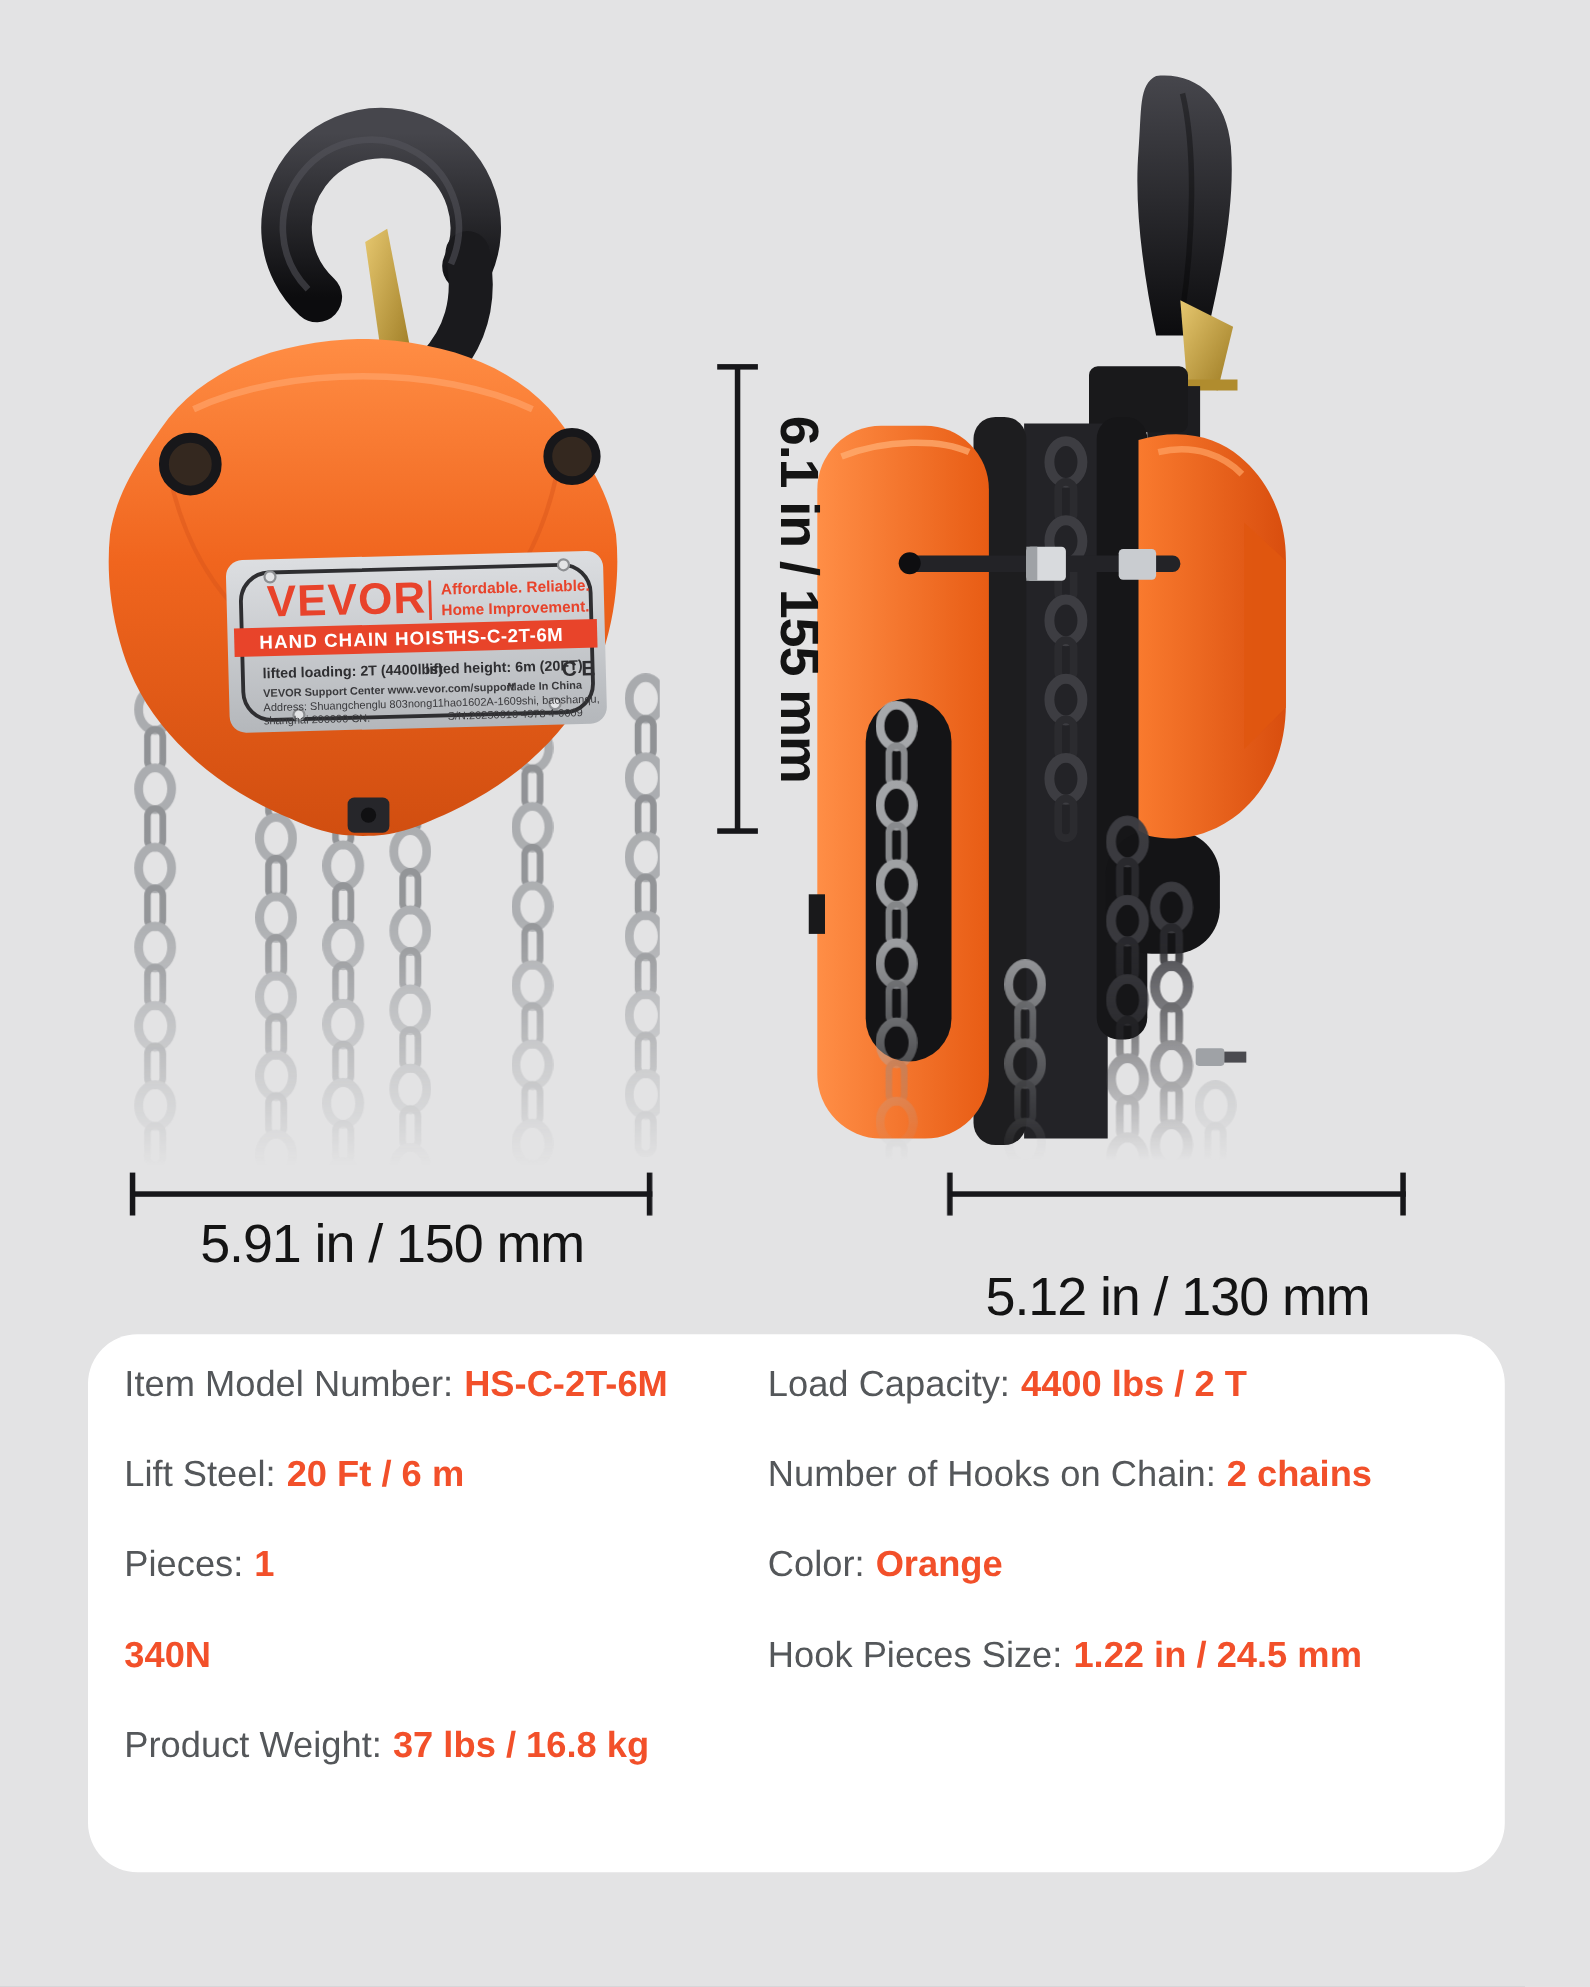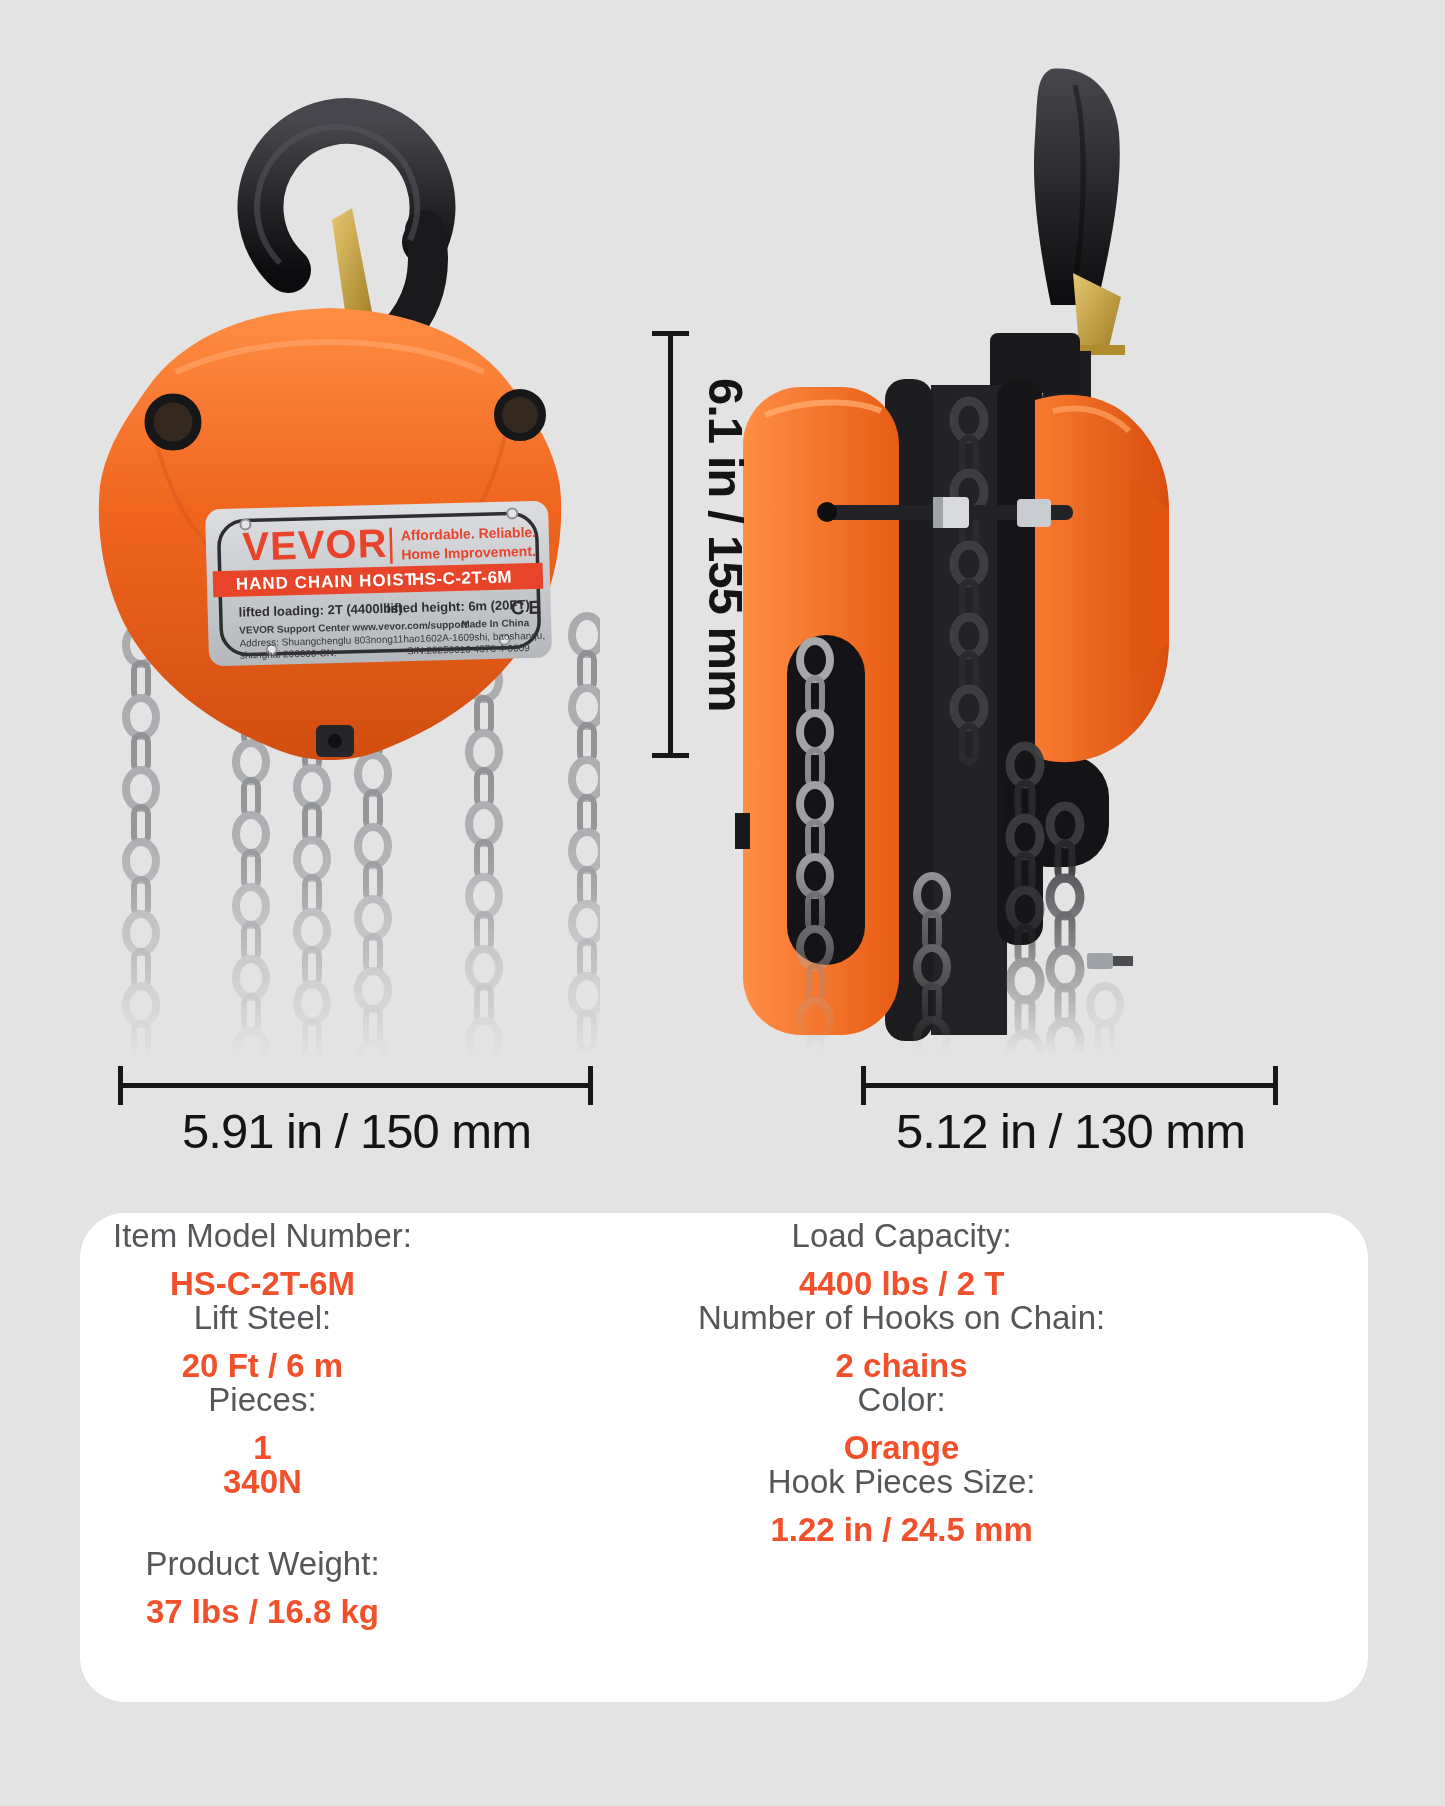--- a/index.html
+++ b/index.html
@@ -27,33 +27,33 @@
   .hdim1-cap-l{left:118px;top:1066px;width:5px;height:39px;}
   .hdim1-cap-r{left:588px;top:1066px;width:5px;height:39px;}
   .hdim2-line{left:863px;top:1083px;width:415px;height:5px;}
   .hdim2-cap-l{left:861px;top:1066px;width:5px;height:39px;}
   .hdim2-cap-r{left:1273px;top:1066px;width:5px;height:39px;}
   .hdim-text{
     position:absolute;top:1103px;text-align:center;
     font-size:49px;font-weight:normal;color:#141414;letter-spacing:-1px;white-space:nowrap;
   }
   .hdim1-text{left:120px;width:473px;}
-  .hdim2-text{left:823px;width:495px;}
+  .hdim2-text{left:823px;width:495px;margin-top:48px;}
 
   
   .specs-card{
     position:absolute;left:80px;top:1213px;width:1288px;height:489px;
     background:#ffffff;border-radius:45px;
   }
   .spec-col{position:absolute;top:4px;}
   .spec-col-left{left:33px;}
   .spec-col-right{left:618px;}
   .spec-row{
     display:flex;align-items:center;gap:10px;height:82px;
-    font-size:33px;white-space:nowrap;flex-direction:column;
+    font-size:33px;white-space:nowrap;
   }
   .spec-label{color:#54575a;}
   .spec-value{color:#f2502a;font-weight:bold;}
 </style>
 </head>
 <body>
 
 <div class="stage">
 
   <svg class="front-svg" width="520" height="1010" viewBox="0 0 520 1010" xmlns="http://www.w3.org/2000/svg" xmlns:xlink="http://www.w3.org/1999/xlink">

